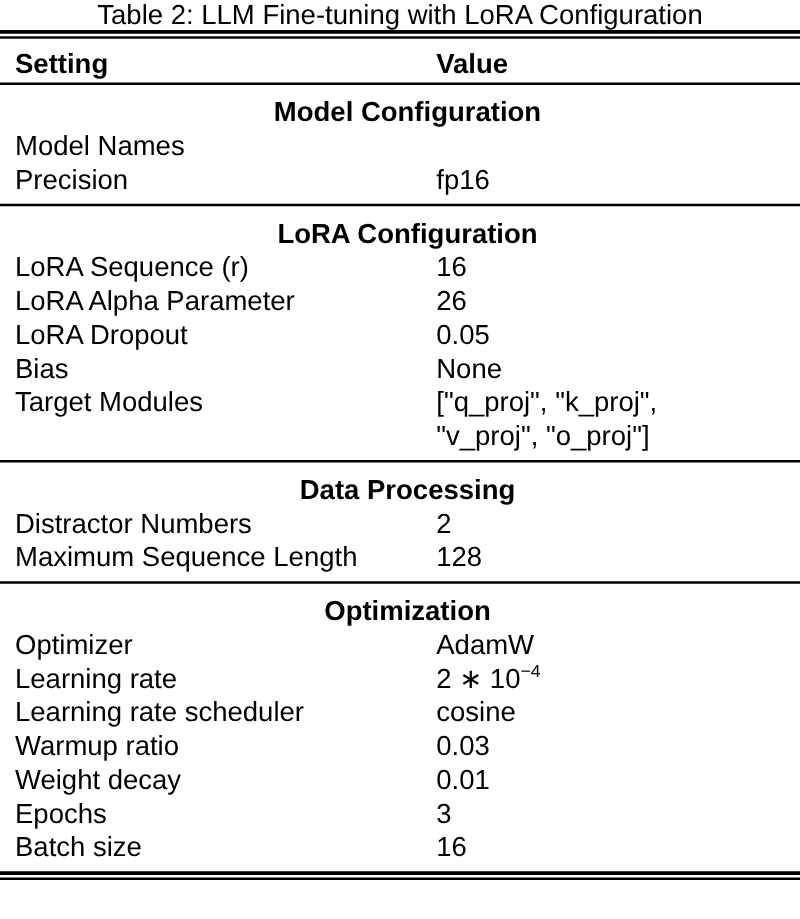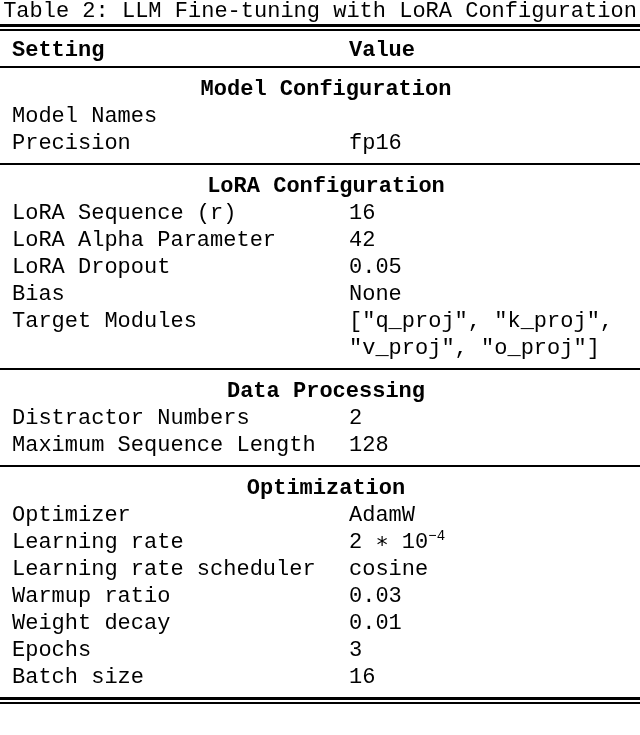--- a/index.html
+++ b/index.html
@@ -6,21 +6,21 @@
     margin: 0;
     padding: 0;
     background: #ffffff;
   }
   .page {
     position: relative;
     width: 640px;
     height: 735px;
     background: #ffffff;
     color: #000000;
-    font-family: Liberation Mono, monospace;
+    font-family: Liberation Sans, sans-serif;
     font-size: 22px;
     overflow: hidden;
   }
   .title {
     text-align: center;
     height: 24px;
     line-height: 24px;
     white-space: nowrap;
   }
   .rule-double .thick { height: 3px; background: #000; }
@@ -81,21 +81,21 @@
         <div class="section-header">LoRA Configuration</div>
         <div class="trow">
           <span class="col-setting">LoRA Sequence (r)</span>
           <span class="col-value">
             <div class="vline">16</div>
           </span>
         </div>
         <div class="trow">
           <span class="col-setting">LoRA Alpha Parameter</span>
           <span class="col-value">
-            <div class="vline">42</div>
+            <div class="vline">26</div>
           </span>
         </div>
         <div class="trow">
           <span class="col-setting">LoRA Dropout</span>
           <span class="col-value">
             <div class="vline">0.05</div>
           </span>
         </div>
         <div class="trow">
           <span class="col-setting">Bias</span>

